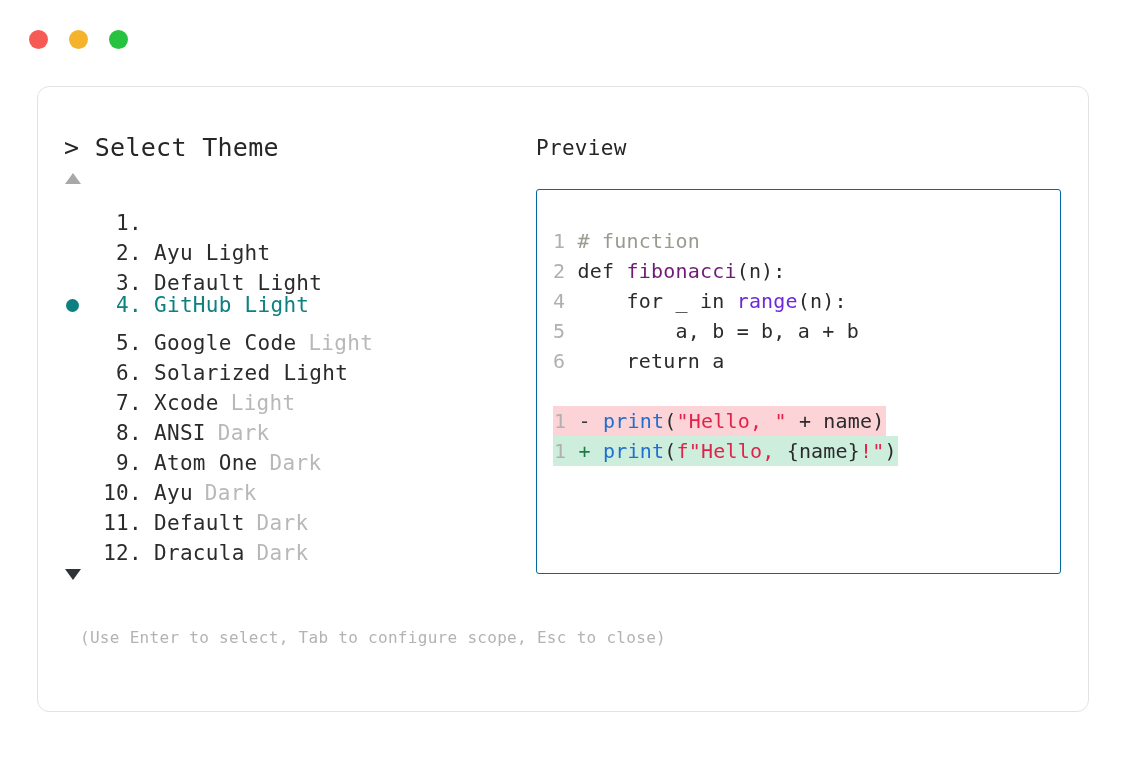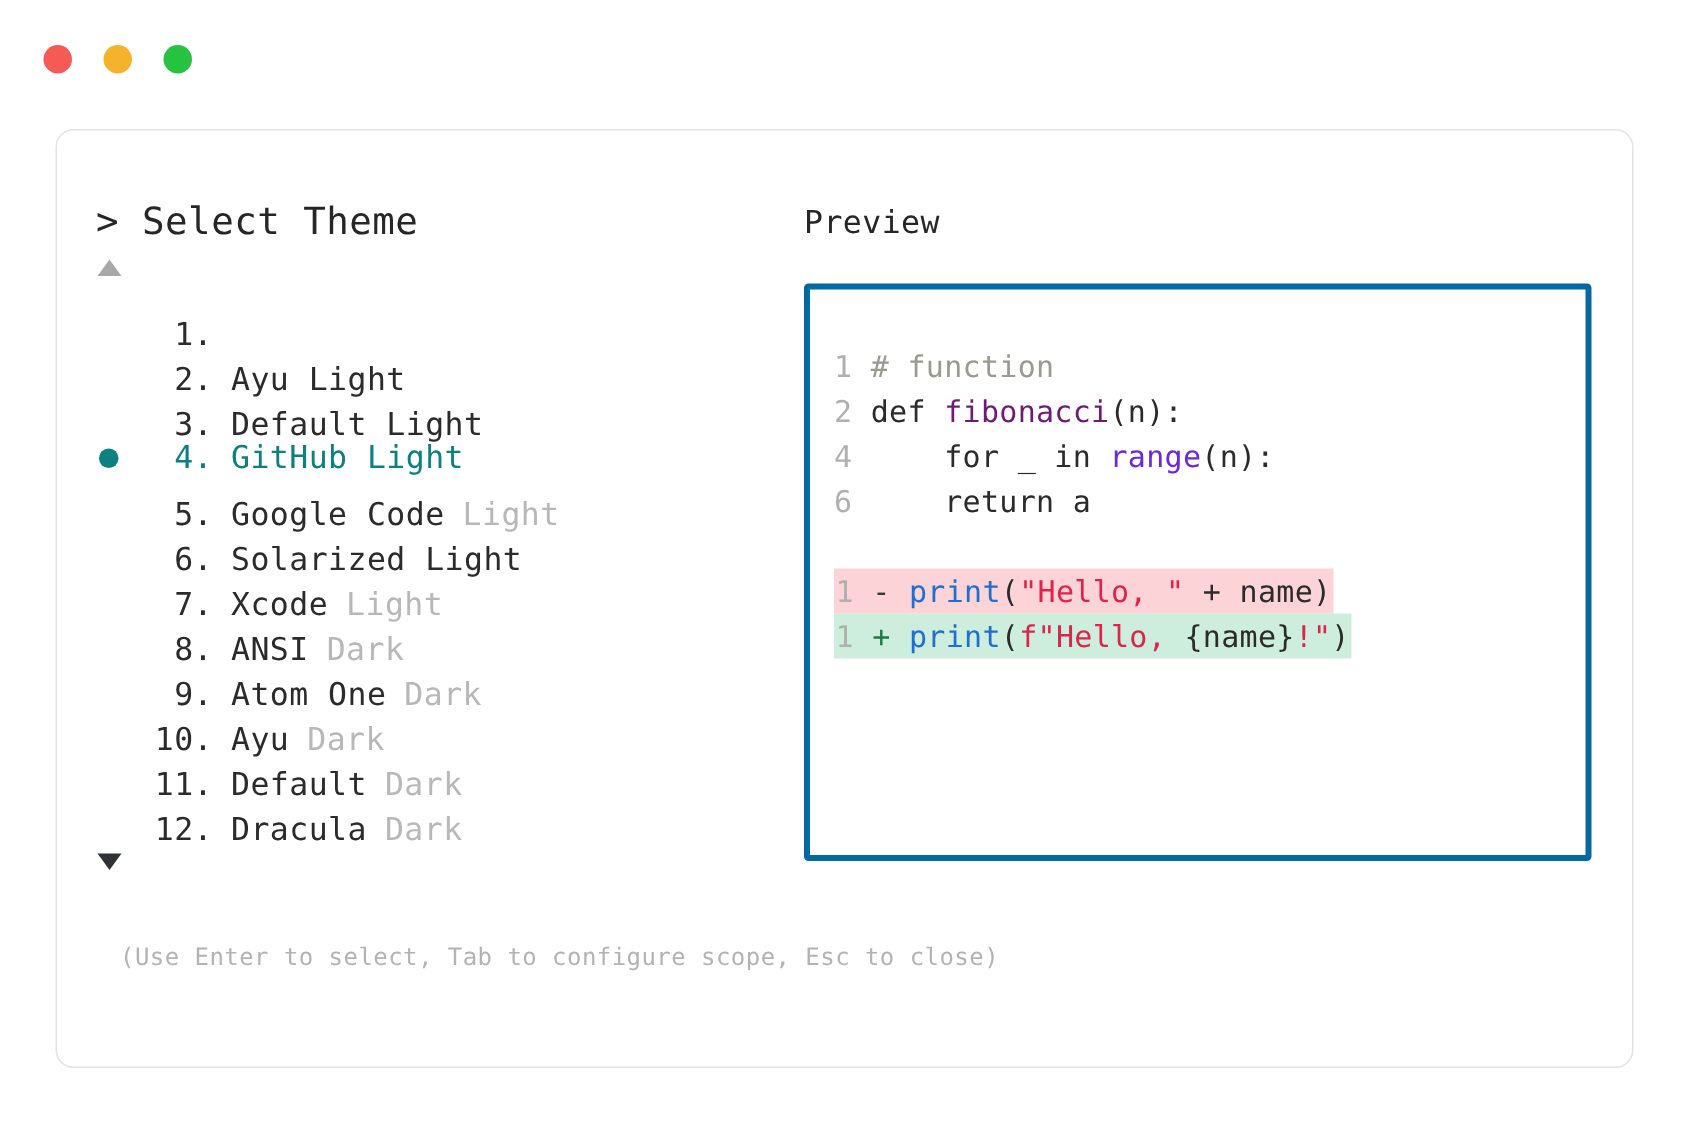--- a/index.html
+++ b/index.html
@@ -165,21 +165,21 @@
     line-height: 26px;
     letter-spacing: 0.3px;
     color: #262626;
     white-space: pre;
   }
   .code-box {
     margin-top: 28px;
     box-sizing: border-box;
     width: 525px;
     height: 385px;
-    border: 4px solid #0369a1;
+    border: 1px solid #0369a1;
     border-radius: 3px;
     background: #ffffff;
     padding: 36px 0 0 16px;
     overflow: hidden;
   }
   .code-line {
     font-size: 20px;
     line-height: 30px;
     white-space: pre;
     letter-spacing: 0.2px;
@@ -327,20 +327,21 @@
 
         <div class="code-box">
 
           <div class="code-line"><span class="ln">1</span><span class="code-seg"> </span><span class="tok-comment"># function</span></div>
 
           <div class="code-line"><span class="ln">2</span><span class="code-seg"> </span><span class="code-seg">def </span><span class="tok-func">fibonacci</span><span class="code-seg">(n):</span></div>
 
 
           <div class="code-line"><span class="ln">4</span><span class="code-seg"> </span><span class="code-seg">    for _ in </span><span class="tok-builtin">range</span><span class="code-seg">(n):</span></div>
 
+          <div class="code-line"><span class="ln">5</span><span class="code-seg"> </span><span class="code-seg">        a, b = b, a + b</span></div>
 
           <div class="code-line"><span class="ln">6</span><span class="code-seg"> </span><span class="code-seg">    return a</span></div>
 
           <div class="diff-block">
 
             <div class="diff-line"><span class="diff-hl minus"><span class="ln">1</span><span class="code-seg"> </span><span class="sign-minus">-</span><span class="code-seg"> </span><span class="tok-call">print</span><span class="code-seg">(</span><span class="tok-str">"Hello, "</span><span class="code-seg"> + name)</span></span></div>
 
             <div class="diff-line"><span class="diff-hl plus"><span class="ln">1</span><span class="code-seg"> </span><span class="sign-plus">+</span><span class="code-seg"> </span><span class="tok-call">print</span><span class="code-seg">(</span><span class="tok-str">f"Hello, </span><span class="code-seg">{name}</span><span class="tok-str">!"</span><span class="code-seg">)</span></span></div>
 
           </div>

